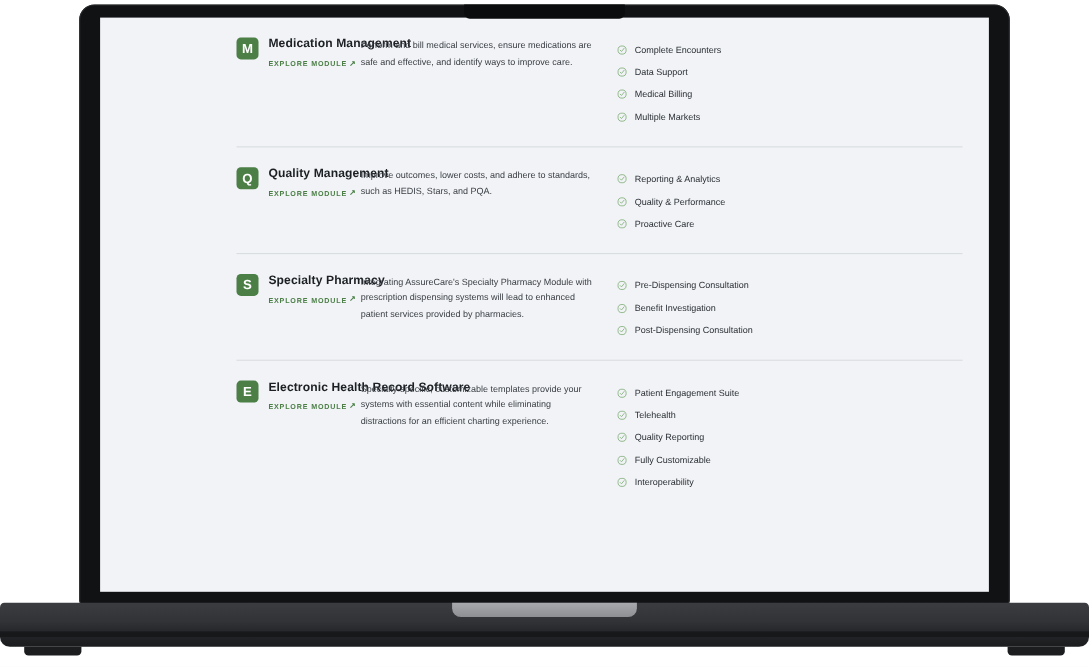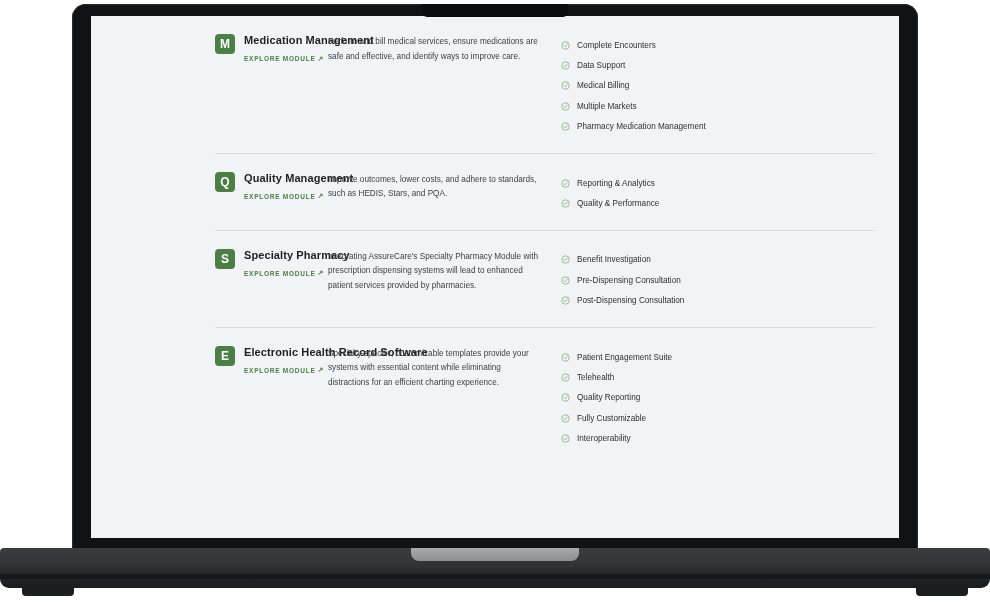--- a/index.html
+++ b/index.html
@@ -231,27 +231,20 @@
   </div>
 
   <div class="feature-item">
     <svg class="check-icon" viewBox="0 0 16 16">
       <circle cx="8" cy="8" r="6.6" fill="none" stroke="#7fae77" stroke-width="1.35"></circle>
       <path d="M5 8.2 L7.1 10.3 L11.3 5.2" fill="none" stroke="#7fae77" stroke-width="1.35" stroke-linecap="round" stroke-linejoin="round"></path>
     </svg>
     <span class="feature-label">Multiple Markets</span>
   </div>
 
-  <div class="feature-item">
-    <svg class="check-icon" viewBox="0 0 16 16">
-      <circle cx="8" cy="8" r="6.6" fill="none" stroke="#7fae77" stroke-width="1.35"></circle>
-      <path d="M5 8.2 L7.1 10.3 L11.3 5.2" fill="none" stroke="#7fae77" stroke-width="1.35" stroke-linecap="round" stroke-linejoin="round"></path>
-    </svg>
-    <span class="feature-label">Pharmacy Medication Management</span>
-  </div>
 </div>
   </div>
 <div class="divider"></div>
   <div class="module-row">
     <div class="col-identity">
       <div class="module-badge">Q</div>
       <div class="identity-text">
         <div class="module-title">Quality Management</div>
         <a class="module-link" href="#">
           <span class="link-text">EXPLORE MODULE</span>
@@ -270,20 +263,27 @@
   </div>
 
   <div class="feature-item">
     <svg class="check-icon" viewBox="0 0 16 16">
       <circle cx="8" cy="8" r="6.6" fill="none" stroke="#7fae77" stroke-width="1.35"></circle>
       <path d="M5 8.2 L7.1 10.3 L11.3 5.2" fill="none" stroke="#7fae77" stroke-width="1.35" stroke-linecap="round" stroke-linejoin="round"></path>
     </svg>
     <span class="feature-label">Quality &amp; Performance</span>
   </div>
 
+  <div class="feature-item">
+    <svg class="check-icon" viewBox="0 0 16 16">
+      <circle cx="8" cy="8" r="6.6" fill="none" stroke="#7fae77" stroke-width="1.35"></circle>
+      <path d="M5 8.2 L7.1 10.3 L11.3 5.2" fill="none" stroke="#7fae77" stroke-width="1.35" stroke-linecap="round" stroke-linejoin="round"></path>
+    </svg>
+    <span class="feature-label">Proactive Care</span>
+  </div>
 </div>
   </div>
 <div class="divider"></div>
   <div class="module-row">
     <div class="col-identity">
       <div class="module-badge">S</div>
       <div class="identity-text">
         <div class="module-title">Specialty Pharmacy</div>
         <a class="module-link" href="#">
           <span class="link-text">EXPLORE MODULE</span>
@@ -292,29 +292,29 @@
       </div>
     </div>
     <div class="col-description">Integrating AssureCare's Specialty Pharmacy Module with prescription dispensing systems will lead to enhanced patient services provided by pharmacies.</div>
     <div class="col-features">
 
   <div class="feature-item">
     <svg class="check-icon" viewBox="0 0 16 16">
       <circle cx="8" cy="8" r="6.6" fill="none" stroke="#7fae77" stroke-width="1.35"></circle>
       <path d="M5 8.2 L7.1 10.3 L11.3 5.2" fill="none" stroke="#7fae77" stroke-width="1.35" stroke-linecap="round" stroke-linejoin="round"></path>
     </svg>
+    <span class="feature-label">Pre-Dispensing Consultation</span>
+  </div>
+
+  <div class="feature-item">
+    <svg class="check-icon" viewBox="0 0 16 16">
+      <circle cx="8" cy="8" r="6.6" fill="none" stroke="#7fae77" stroke-width="1.35"></circle>
+      <path d="M5 8.2 L7.1 10.3 L11.3 5.2" fill="none" stroke="#7fae77" stroke-width="1.35" stroke-linecap="round" stroke-linejoin="round"></path>
+    </svg>
     <span class="feature-label">Benefit Investigation</span>
-  </div>
-
-  <div class="feature-item">
-    <svg class="check-icon" viewBox="0 0 16 16">
-      <circle cx="8" cy="8" r="6.6" fill="none" stroke="#7fae77" stroke-width="1.35"></circle>
-      <path d="M5 8.2 L7.1 10.3 L11.3 5.2" fill="none" stroke="#7fae77" stroke-width="1.35" stroke-linecap="round" stroke-linejoin="round"></path>
-    </svg>
-    <span class="feature-label">Pre-Dispensing Consultation</span>
   </div>
 
   <div class="feature-item">
     <svg class="check-icon" viewBox="0 0 16 16">
       <circle cx="8" cy="8" r="6.6" fill="none" stroke="#7fae77" stroke-width="1.35"></circle>
       <path d="M5 8.2 L7.1 10.3 L11.3 5.2" fill="none" stroke="#7fae77" stroke-width="1.35" stroke-linecap="round" stroke-linejoin="round"></path>
     </svg>
     <span class="feature-label">Post-Dispensing Consultation</span>
   </div>
 </div>

